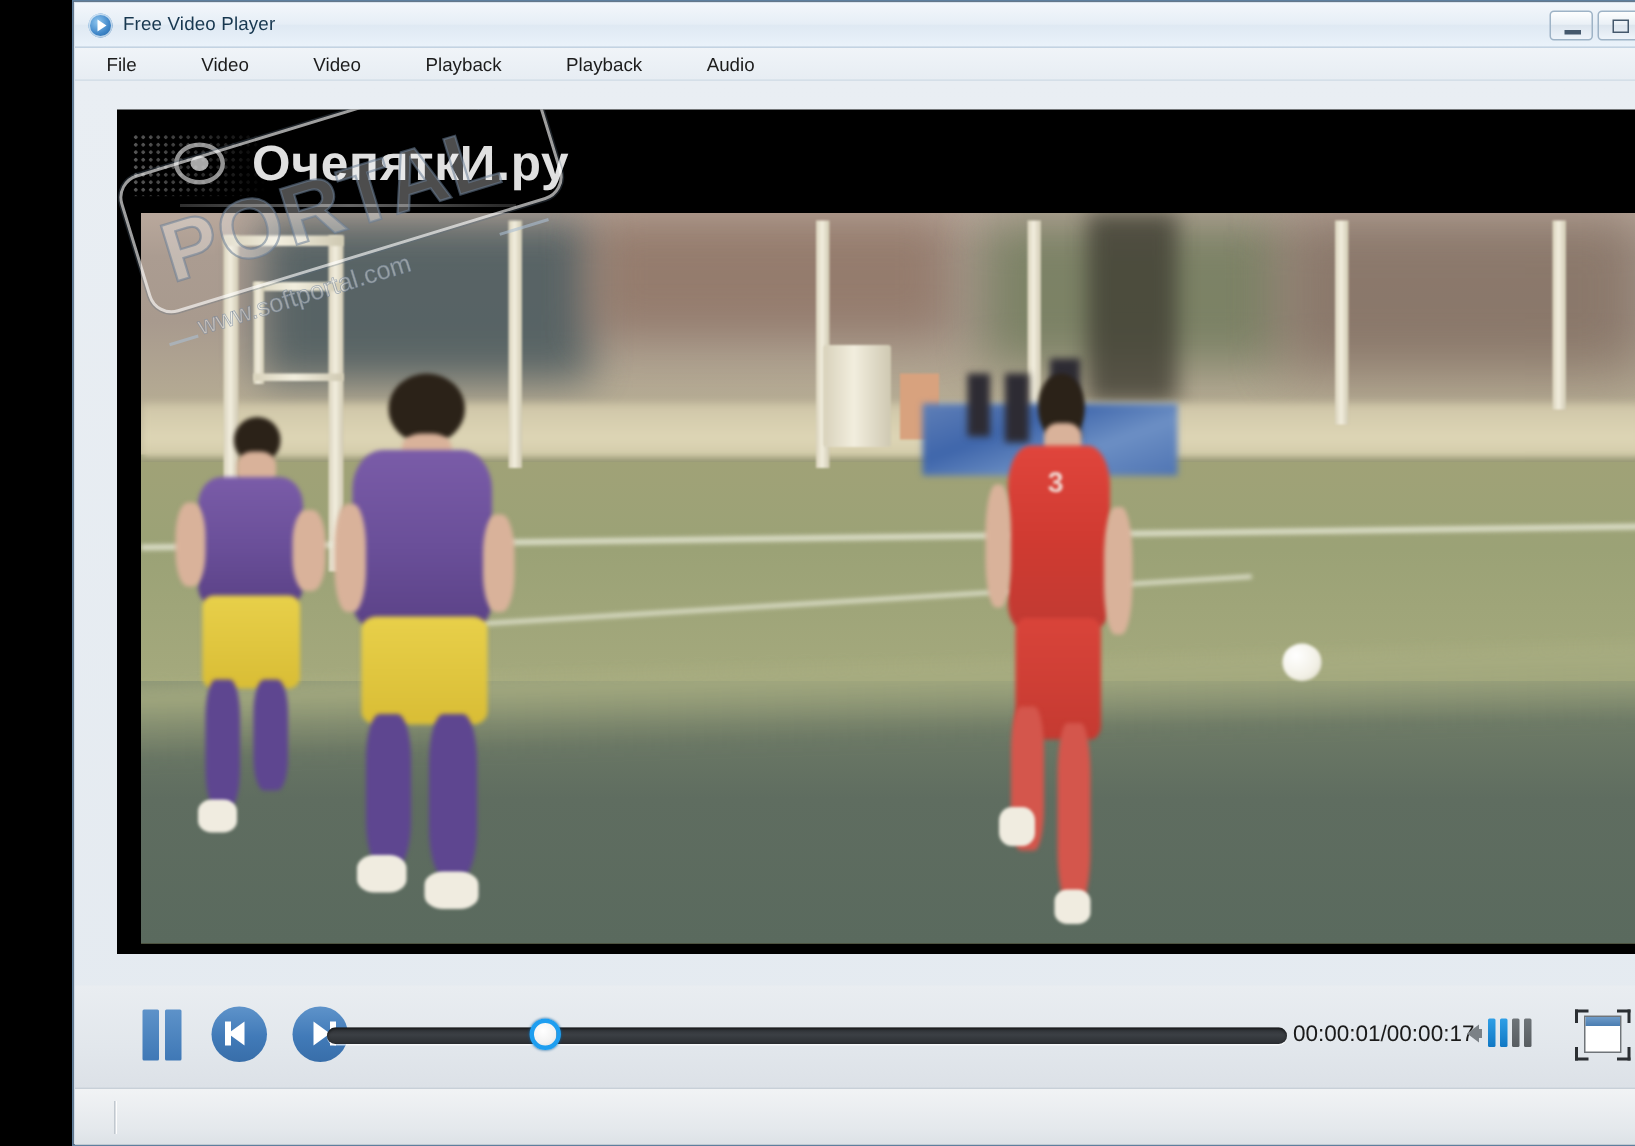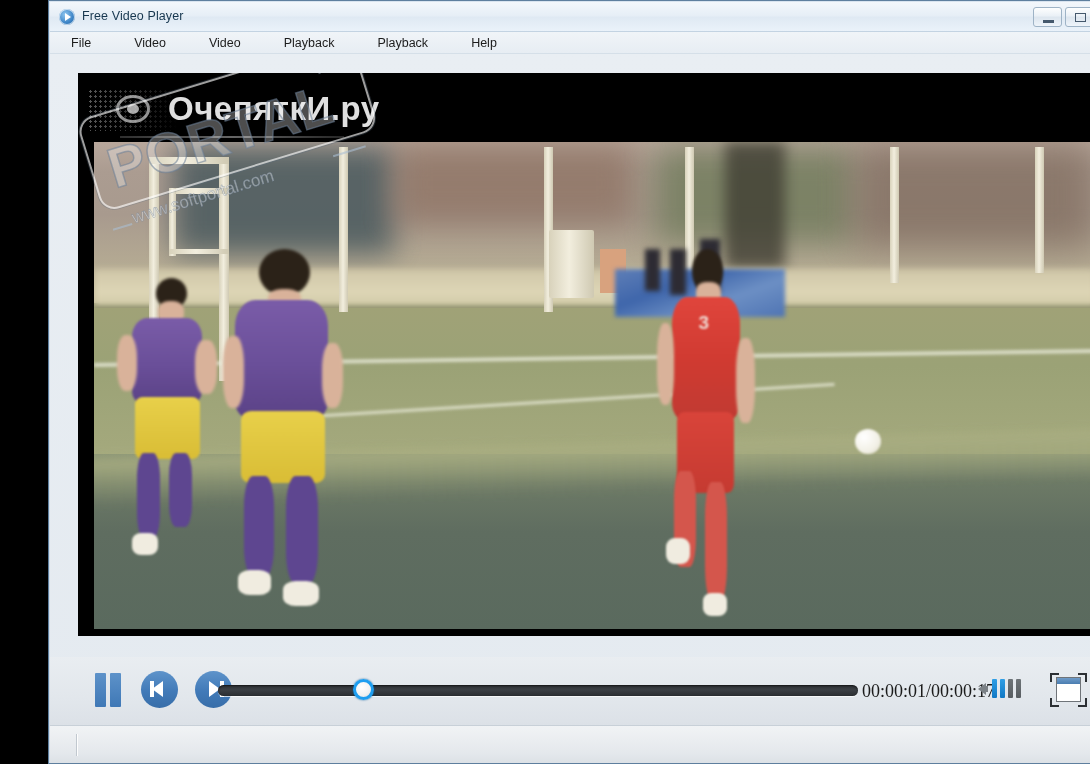--- a/index.html
+++ b/index.html
@@ -414,23 +414,23 @@
   #seek-handle {
     position: absolute; top: -2px;
     width: 21px; height: 21px; border-radius: 50%;
     background: radial-gradient(circle at 40% 35%, #ffffff 0%, #f2f2f2 60%, #d9d9d9 100%);
     border: 3px solid #1e9ef0;
     box-shadow: 0 0 2px #0a5f9e;
   }
 
   #time-label {
     position: absolute; left: 812px; top: 24px;
-    font-size: 18px; color: #1b1b1b;
+    font-size: 15px; color: #1b1b1b;
     white-space: nowrap;
-    font-family: Liberation Serif, serif;
+    font-family: Liberation Sans, sans-serif;
   }
 
   
   #volume {
     position: absolute; left: 928px; top: 20px;
     width: 46px; height: 24px; cursor: pointer;
   }
   #spk {
     position: absolute; left: 0; top: 6px;
     width: 0; height: 0;
@@ -512,21 +512,21 @@
       <div class="glyph-close">✕</div>
     </div>
   </div>
 
   <div id="menu-bar">
     <div class="menu-item">File</div>
     <div class="menu-item">Video</div>
     <div class="menu-item">Video</div>
     <div class="menu-item">Playback</div>
     <div class="menu-item">Playback</div>
-    <div class="menu-item">Help</div>
+    <div class="menu-item">Audio</div>
   </div>
 
   <div id="client-area">
 
     <div id="video-stage">
 
       <div id="video-logo">
         <div id="logo-eye">
           <div id="logo-dots"></div>
           <div class="ring"></div>

